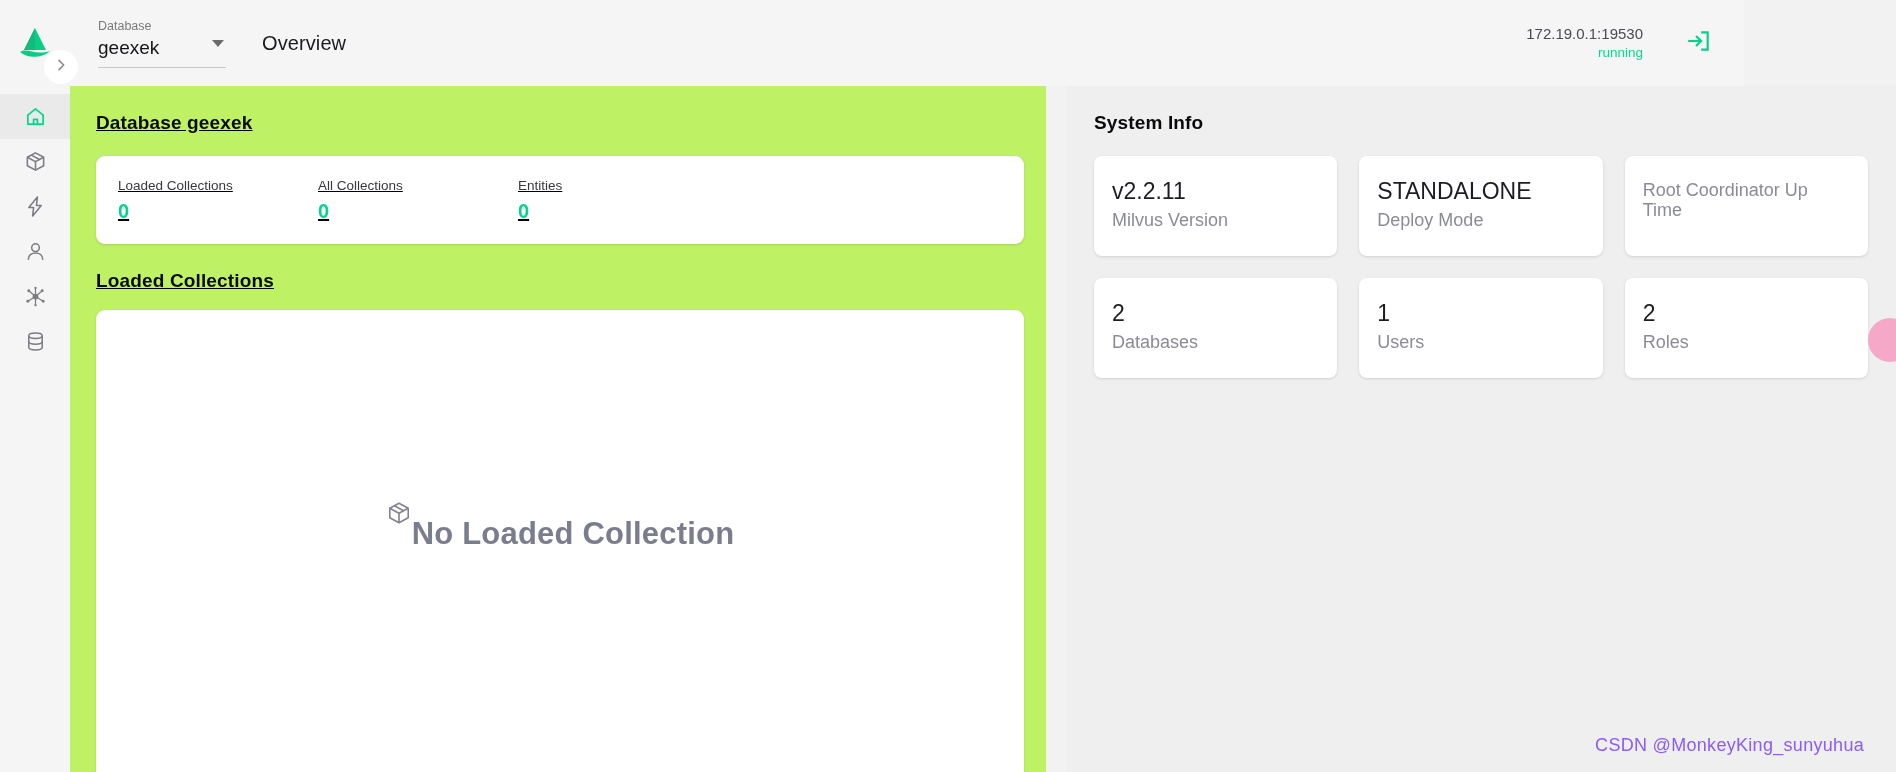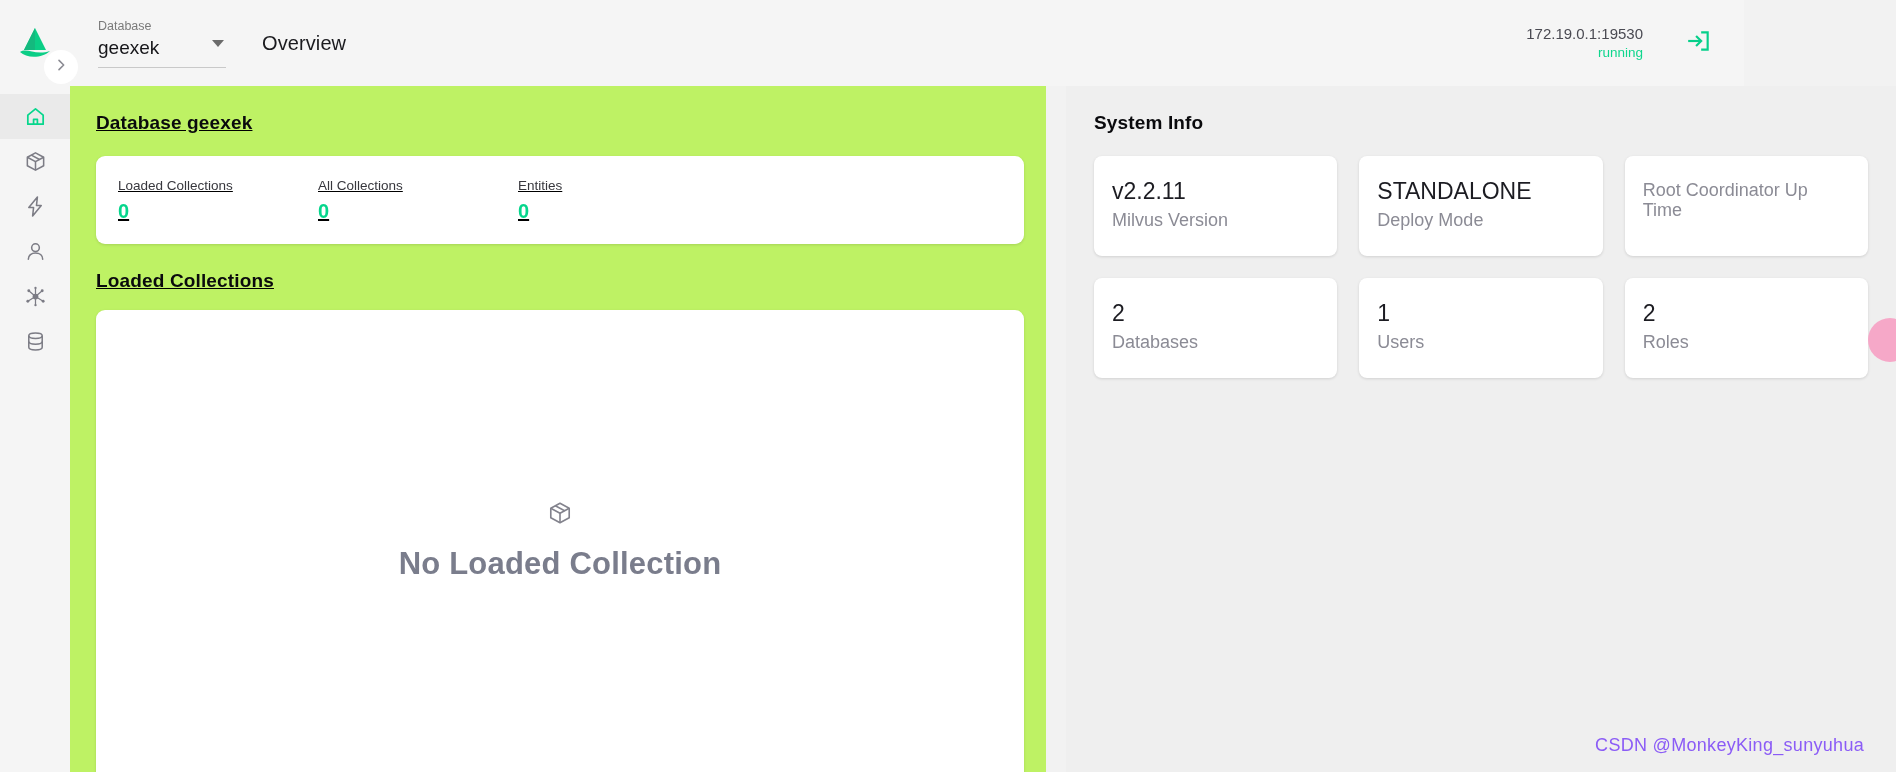--- a/index.html
+++ b/index.html
@@ -174,22 +174,21 @@
     display: flex;
     flex-direction: column;
     align-items: center;
     justify-content: center;
     position: relative;
   }
   .empty-inner {
     position: absolute;
     top: 190px;
     display: flex;
-    flex-direction: column;
-    align-items: center;
+    flex-direction: row;
   }
   .empty-text {
     margin-top: 16px;
     font-size: 31px;
     font-weight: bold;
     color: #7a7d8c;
     letter-spacing: .2px;
   }
 
   

